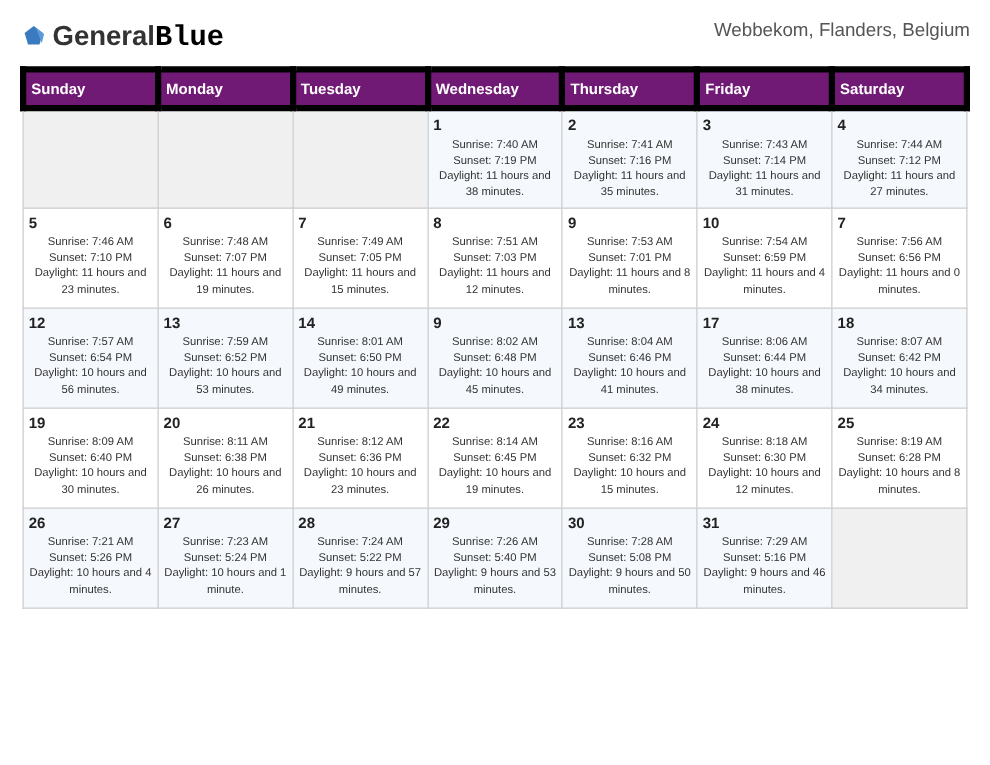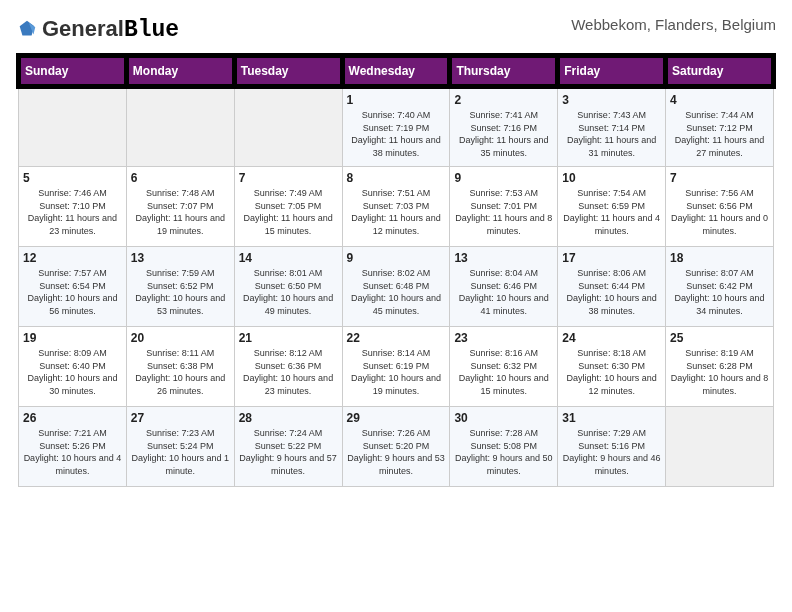--- a/index.html
+++ b/index.html
@@ -280,21 +280,21 @@
         <td>
           <span class="day-num">21</span>
           <div class="day-info">Sunrise: 8:12 AM
 Sunset: 6:36 PM
 Daylight: 10 hours
 and 23 minutes.</div>
         </td>
         <td>
           <span class="day-num">22</span>
           <div class="day-info">Sunrise: 8:14 AM
-Sunset: 6:19 PM
+Sunset: 6:45 PM
 Daylight: 10 hours
 and 19 minutes.</div>
         </td>
         <td>
           <span class="day-num">23</span>
           <div class="day-info">Sunrise: 8:16 AM
 Sunset: 6:32 PM
 Daylight: 10 hours
 and 15 minutes.</div>
         </td>
@@ -331,21 +331,21 @@
         <td>
           <span class="day-num">28</span>
           <div class="day-info">Sunrise: 7:24 AM
 Sunset: 5:22 PM
 Daylight: 9 hours
 and 57 minutes.</div>
         </td>
         <td>
           <span class="day-num">29</span>
           <div class="day-info">Sunrise: 7:26 AM
-Sunset: 5:20 PM
+Sunset: 5:40 PM
 Daylight: 9 hours
 and 53 minutes.</div>
         </td>
         <td>
           <span class="day-num">30</span>
           <div class="day-info">Sunrise: 7:28 AM
 Sunset: 5:08 PM
 Daylight: 9 hours
 and 50 minutes.</div>
         </td>

